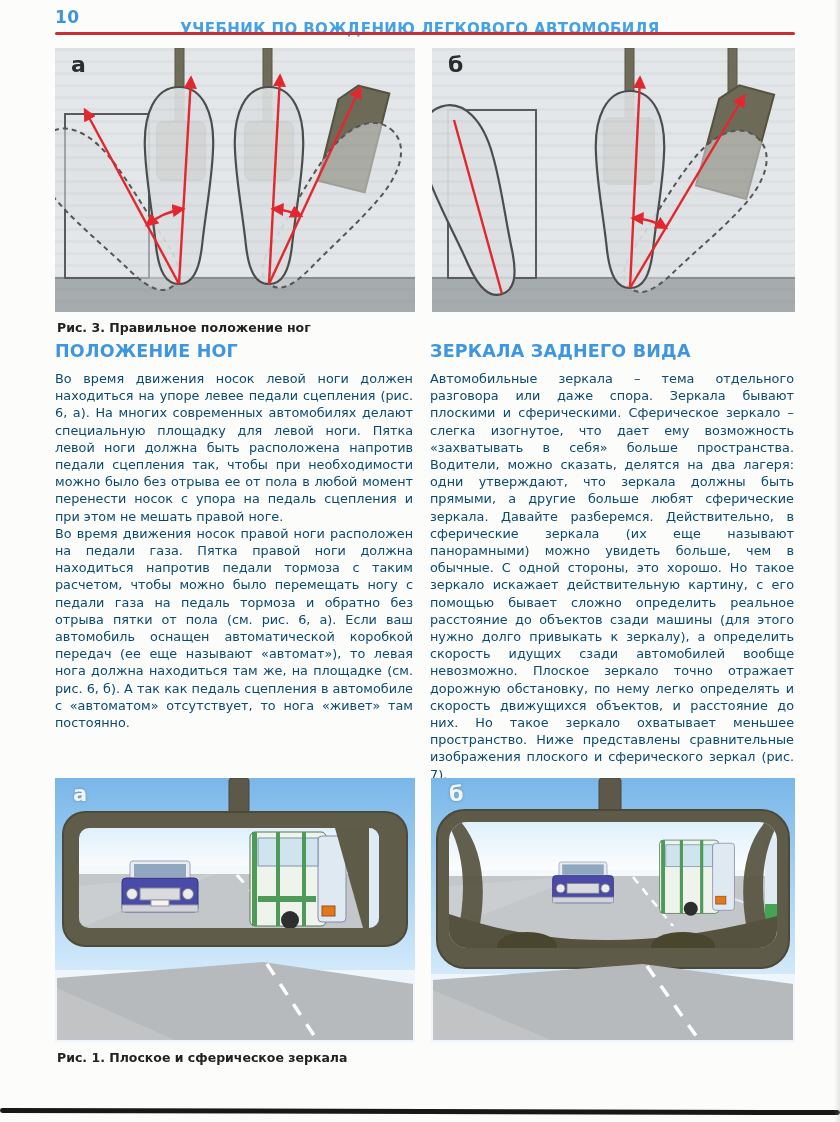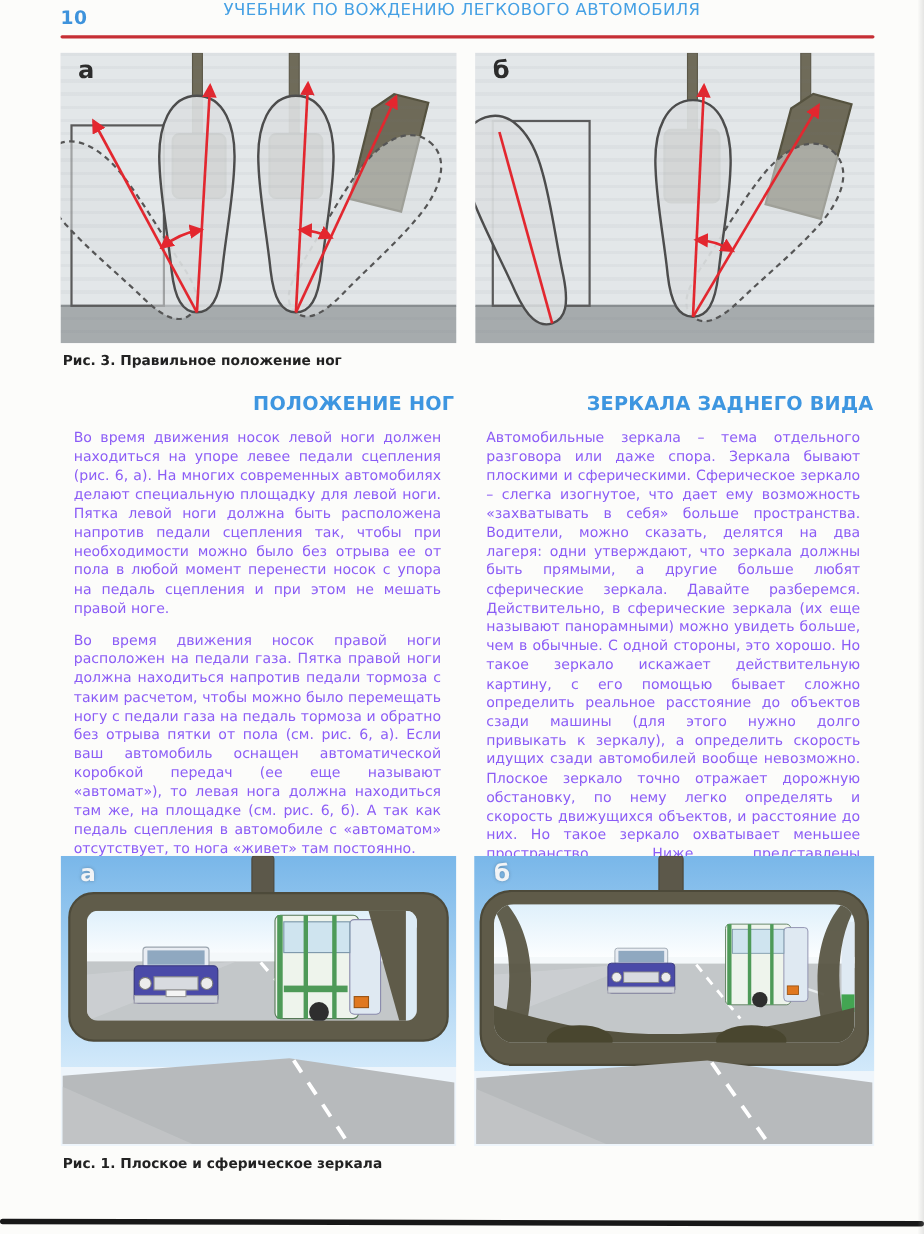--- a/index.html
+++ b/index.html
@@ -5,42 +5,42 @@
   html,body{margin:0;padding:0;}
   body{
     width:840px;height:1122px;position:relative;
     background:#fcfcfa;
     font-family:"DejaVu Sans","Liberation Sans",sans-serif;
     overflow:hidden;
   }
   .abs{position:absolute;}
   
   .page-num{left:55px;top:7px;font-size:17px;font-weight:bold;color:#3e93dc;letter-spacing:.5px;}
-  .header-title{left:0;right:0;top:0;text-align:center;font-size:15px;font-weight:normal;color:#45a0e4;letter-spacing:.4px;}
+  .header-title{left:0;right:0;top:20px;text-align:center;font-size:15px;font-weight:bold;color:#45a0e4;letter-spacing:.4px;}
   .red-rule{left:55px;top:32px;width:740px;height:3px;background:#c62f35;border-radius:2px;}
   
   .figpanel{overflow:hidden;}
   .fig6{background:#e3e7e9;}
   .fig6::after{content:"";position:absolute;inset:0;
     background:repeating-linear-gradient(0deg,transparent 0 9px,rgba(110,116,128,.06) 9px 12px);
     pointer-events:none;}
   .fig6a{left:55px;top:48px;width:360px;height:264px;}
   .fig6b{left:432px;top:48px;width:363px;height:264px;}
   .fig-label{position:absolute;left:16px;top:4px;font-size:22px;font-weight:bold;color:#2c2c2c;z-index:3;}
   .fig-label-light{position:absolute;left:18px;top:4px;font-size:21px;font-weight:bold;color:#f2f4f6;
     text-shadow:0 0 3px rgba(60,80,100,.45);z-index:3;}
   .caption{font-size:12.5px;font-weight:bold;color:#222;}
   .fig6-caption{left:57px;top:320px;}
   .fig7-caption{left:57px;top:1050px;}
   
   .col{top:341px;}
   .col-left{left:55px;width:358px;}
   .col-right{left:430px;width:364px;}
-  .col h2{margin:17px 0 9px 0;text-align:right;font-size:17.5px;font-weight:bold;color:#3e96e0;letter-spacing:.2px;}
-  .col p{margin:12px;font-size:12.8px;line-height:17.2px;color:#8b5cf6;text-align:justify;}
+  .col h2{margin:0 0 9px 0;text-align:left;font-size:17.5px;font-weight:bold;color:#3e96e0;letter-spacing:.2px;}
+  .col p{margin:0;font-size:12.8px;line-height:17.2px;color:#0c4a6e;text-align:justify;}
   
   .fig7a{left:55px;top:778px;width:360px;height:264px;}
   .fig7b{left:431px;top:778px;width:364px;height:264px;}
   
   .scan-bottom{left:0;top:1109px;width:840px;height:5px;background:#181818;border-radius:3px;transform:rotate(.15deg);}
   .scan-edge-r{right:0;top:0;width:6px;height:1122px;background:linear-gradient(to left,rgba(160,160,160,.25),transparent);}
   svg{display:block;}
 </style>
 </head>
 <body>

